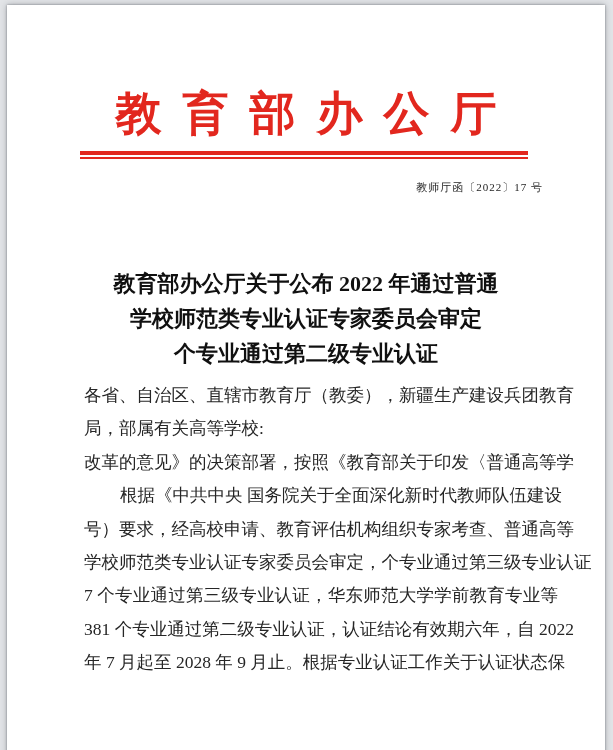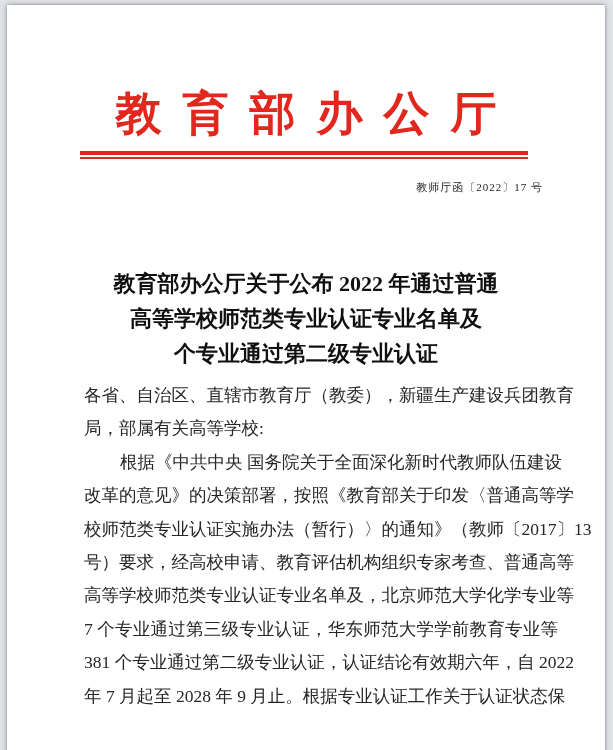--- a/index.html
+++ b/index.html
@@ -109,31 +109,30 @@
 
     <div class="rule-wrap">
       <div class="rule-thick"></div>
       <div class="rule-thin"></div>
     </div>
 
     <div class="doc-number">教师厅函〔2022〕17 号</div>
 
     <div class="doc-title">
       <div>教育部办公厅关于公布 2022 年通过普通</div>
-      <div>高等学校师范类专业认证专业名单及</div>
+      <div>学校师范类专业认证专家委员会审定</div>
       <div>个专业通过第二级专业认证</div>
     </div>
 
     <div class="body-text">
       <div class="bline">各省、自治区、直辖市教育厅（教委），新疆生产建设兵团教育</div>
       <div class="bline no-just">局，部属有关高等学校:</div>
+      <div class="bline">改革的意见》的决策部署，按照《教育部关于印发〈普通高等学</div>
       <div class="bline ind">根据《中共中央 国务院关于全面深化新时代教师队伍建设</div>
-      <div class="bline">改革的意见》的决策部署，按照《教育部关于印发〈普通高等学</div>
-      <div class="bline">校师范类专业认证实施办法（暂行）〉的通知》（教师〔2017〕13</div>
       <div class="bline">号）要求，经高校申请、教育评估机构组织专家考查、普通高等</div>
-      <div class="bline">高等学校师范类专业认证专业名单及，北京师范大学化学专业等</div>
+      <div class="bline">学校师范类专业认证专家委员会审定，个专业通过第三级专业认证</div>
       <div class="bline">7 个专业通过第三级专业认证，华东师范大学学前教育专业等</div>
       <div class="bline">381 个专业通过第二级专业认证，认证结论有效期六年，自 2022</div>
       <div class="bline">年 7 月起至 2028 年 9 月止。根据专业认证工作关于认证状态保</div>
     </div>
 
   </div>
 </div>
 
 </body></html>

